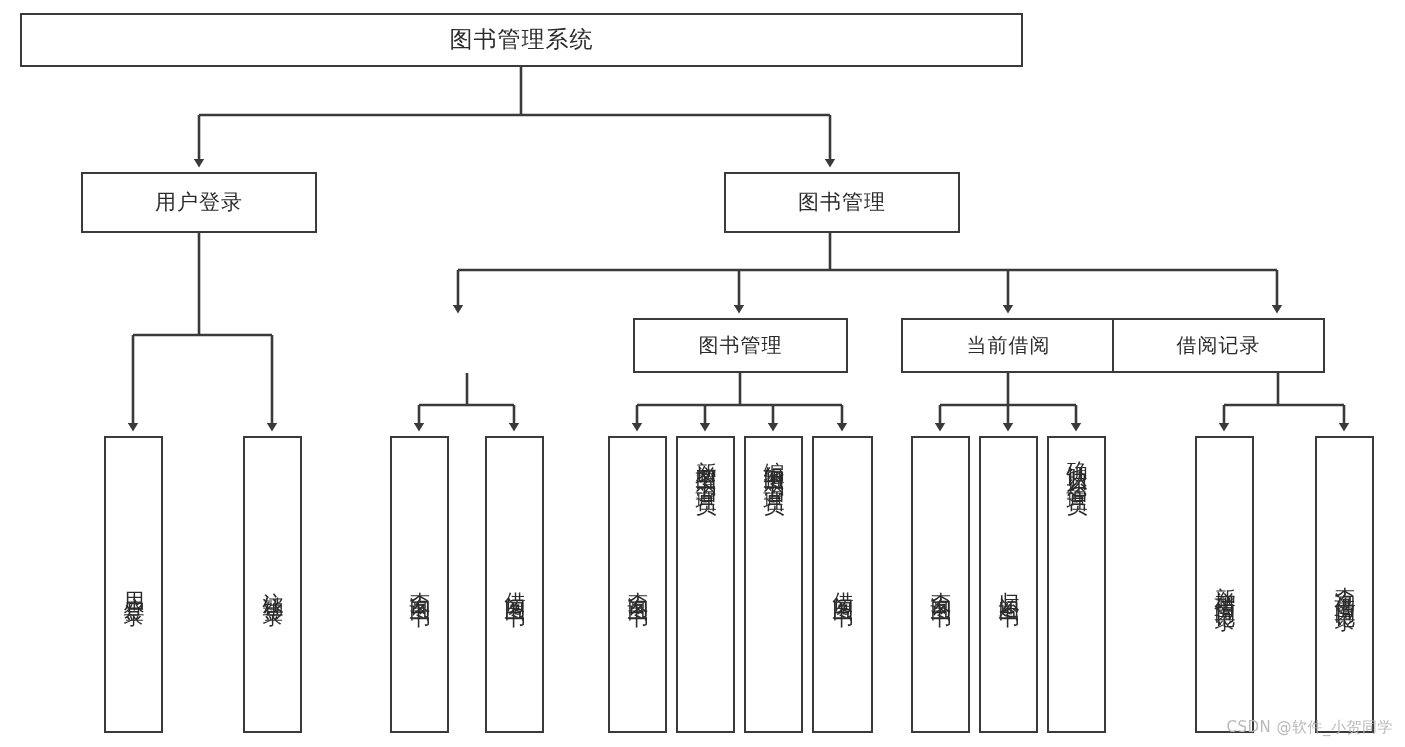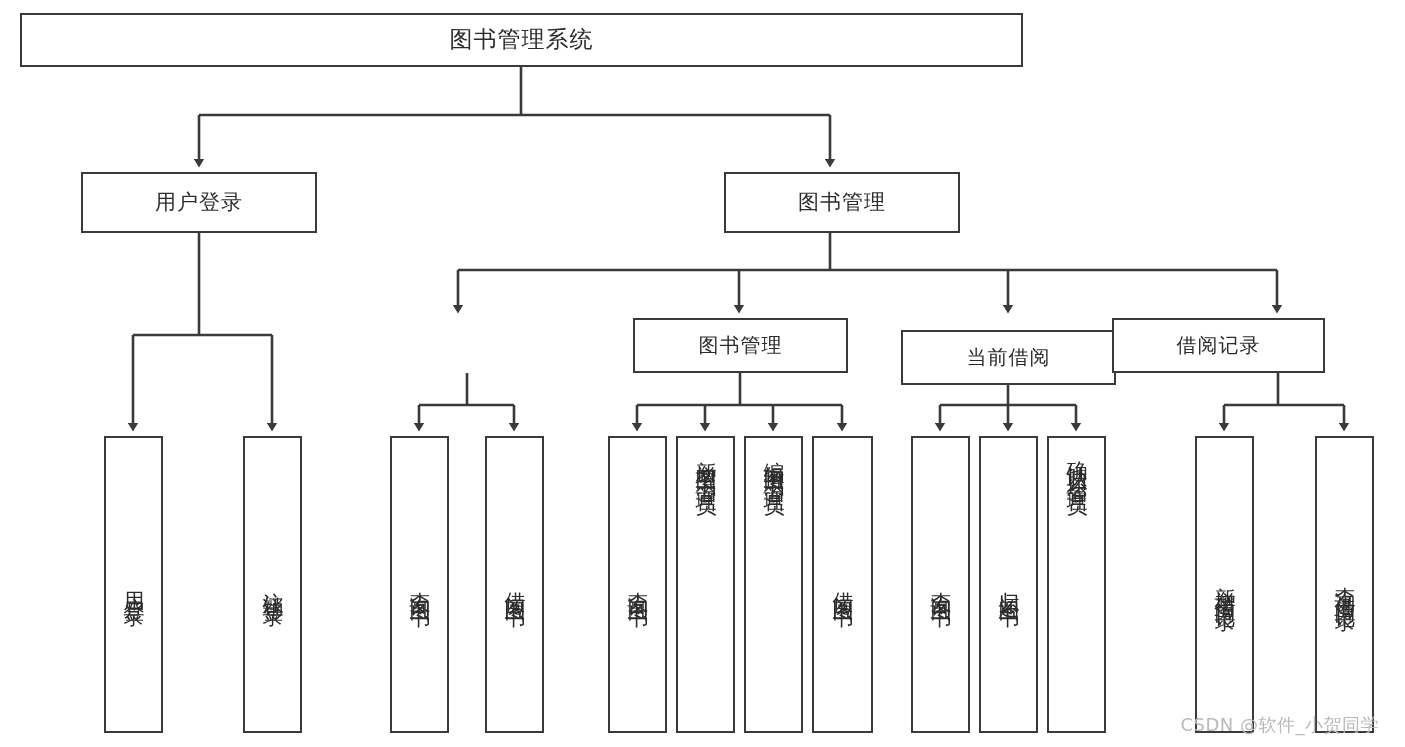--- a/index.html
+++ b/index.html
@@ -57,23 +57,23 @@
     letter-spacing: 5px;
     line-height: 1;
     white-space: nowrap;
   }
   .node.leaf.centered {
     align-items: center;
     padding-top: 0;
   }
   #watermark {
     position: absolute;
-    right: 26px;
+    right: 12px;
     bottom: 10px;
-    font-size: 18px;
+    font-size: 15px;
     color: #b9b9b9;
     letter-spacing: 0.5px;
     white-space: nowrap;
     pointer-events: none;
     text-align: right;
   }
 </style>
 </head>
 <body>
 
@@ -139,21 +139,21 @@
 
   <div class="node level-1" style="left:712px; top:172px; width:236px; height:61px;margin-left:12px;">
     <span class="node-label">图书管理</span>
   </div>
 
 
   <div class="node level-2" style="left:633px; top:318px; width:215px; height:55px;">
     <span class="node-label">图书管理</span>
   </div>
 
-  <div class="node level-2" style="left:901px; top:318px; width:215px; height:55px;margin-top:12px;">
+  <div class="node level-2" style="left:901px; top:318px; width:215px; height:55px;">
     <span class="node-label">当前借阅</span>
   </div>
 
   <div class="node level-2" style="left:1112px; top:318px; width:213px; height:55px;">
     <span class="node-label">借阅记录</span>
   </div>
 
   <div class="node leaf centered" style="left:104px; top:436px; width:59px; height:297px;">
     <span class="node-label">用户登录</span>
   </div>

